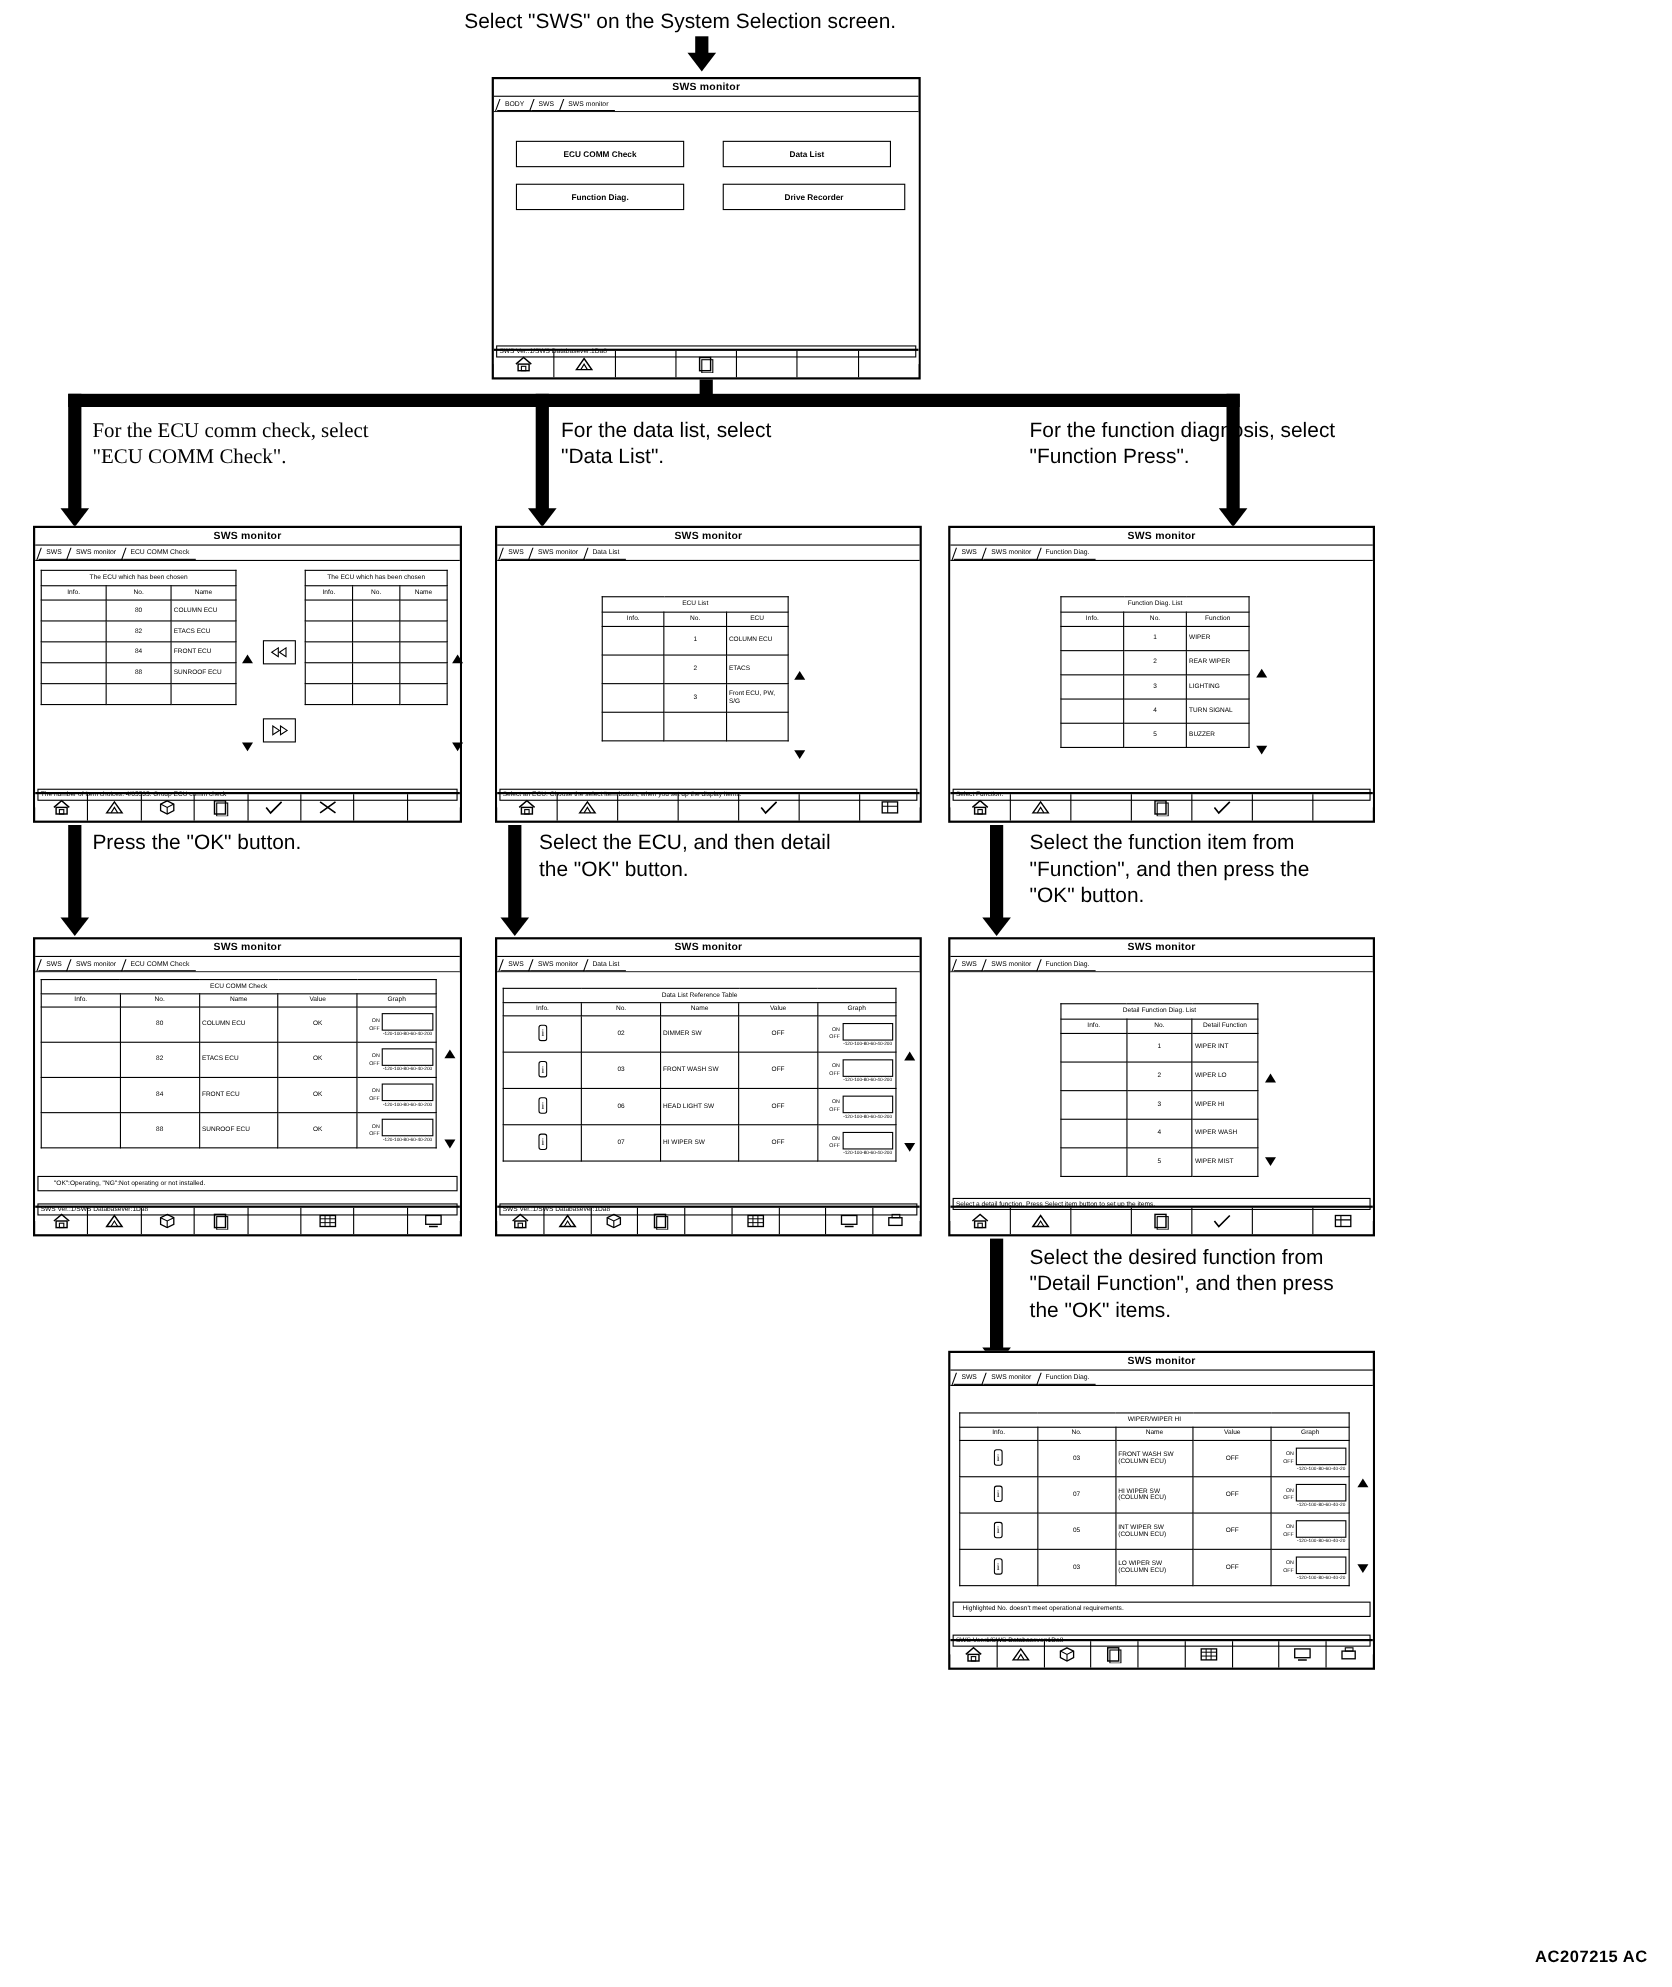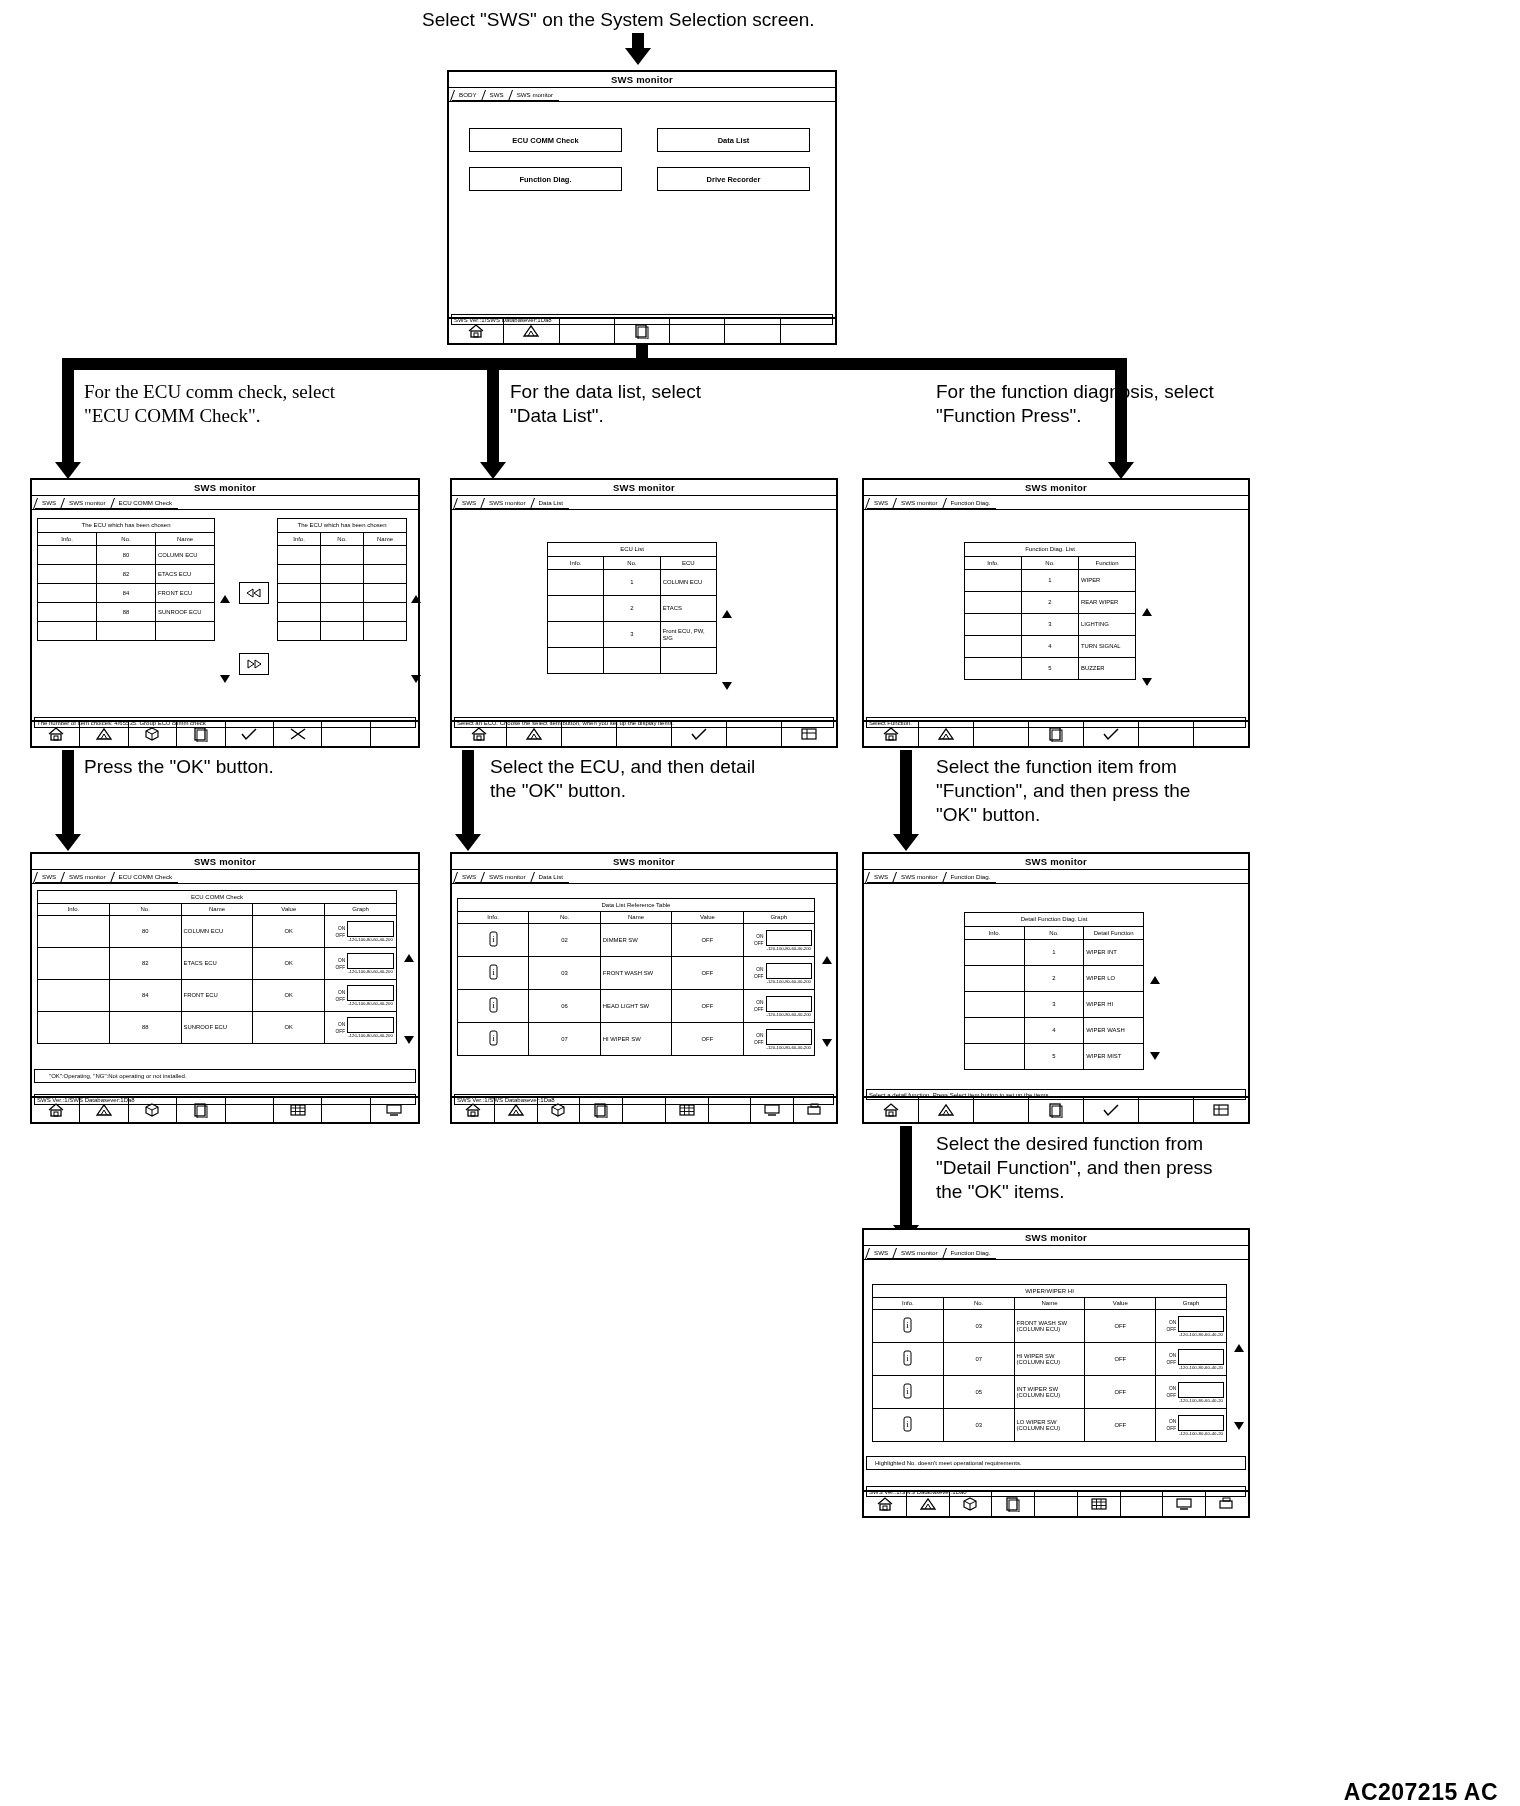--- a/index.html
+++ b/index.html
@@ -30,42 +30,42 @@
   .lft{text-align:left !important;}
   .tall td{height:18px;}
   .tri-u{width:0;height:0;border-left:5px solid transparent;border-right:5px solid transparent;border-bottom:8px solid #000;position:absolute;}
   .tri-d{width:0;height:0;border-left:5px solid transparent;border-right:5px solid transparent;border-top:8px solid #000;position:absolute;}
 
   .graphcell{position:relative;}
   .gbox{border:1px solid #000;height:16px;box-sizing:border-box;}
   .axis{font-size:4.3px;display:flex;justify-content:space-between;padding:0 1px;line-height:5px;}
   .onoff{font-size:4.8px;line-height:7px;text-align:right;padding-right:2px;}
 
-  .tag{position:absolute;right:22px;bottom:0;font-size:23px;font-weight:bold;letter-spacing:.5px;}
+  .tag{position:absolute;right:22px;bottom:18px;font-size:15px;font-weight:bold;letter-spacing:.5px;}
 </style>
 </head>
 <body>
 
 <div class="cap" style="left:422px;top:8px;width:520px;">Select "SWS" on the System Selection screen.</div>
 
 <div class="arrow" style="left:632px;top:33px;width:12px;height:18px;"></div>
 <div class="ahead" style="left:625px;top:48px;"></div>
 
 <div class="win" style="left:447px;top:70px;width:390px;height:275px;">
   <div class="title">SWS monitor</div>
   <div class="crumbs">
     <div class="crumb">BODY</div>
     <div class="crumb">SWS</div>
     <div class="crumb">SWS monitor</div>
   </div>
   <div class="body" style="height:229px;">
     <div class="btn" style="left:20px;top:26px;width:153px;height:24px;">ECU COMM Check</div>
     <div class="btn" style="left:208px;top:26px;width:153px;height:24px;">Data List</div>
     <div class="btn" style="left:20px;top:65px;width:153px;height:24px;">Function Diag.</div>
-    <div class="btn" style="left:208px;top:65px;width:153px;height:24px;">Drive Recorder</div>
+    <div class="btn" style="left:208px;top:65px;width:166px;height:24px;">Drive Recorder</div>
     <div class="statline" style="top:212px;">SWS Ver.:1/SWS Databasever:1Da8</div>
   </div>
   <div class="toolbar">
     <div class="tb">
         <svg width="20" height="16" viewBox="0 0 20 16">
           <path d="M3 8 L10 2 L17 8" fill="none" stroke="#000" stroke-width="1.3"></path>
           <rect x="5" y="8" width="10" height="6" fill="none" stroke="#000" stroke-width="1.3"></rect>
           <rect x="8" y="10" width="4" height="4" fill="none" stroke="#000" stroke-width="1"></rect>
         </svg>
       </div>

